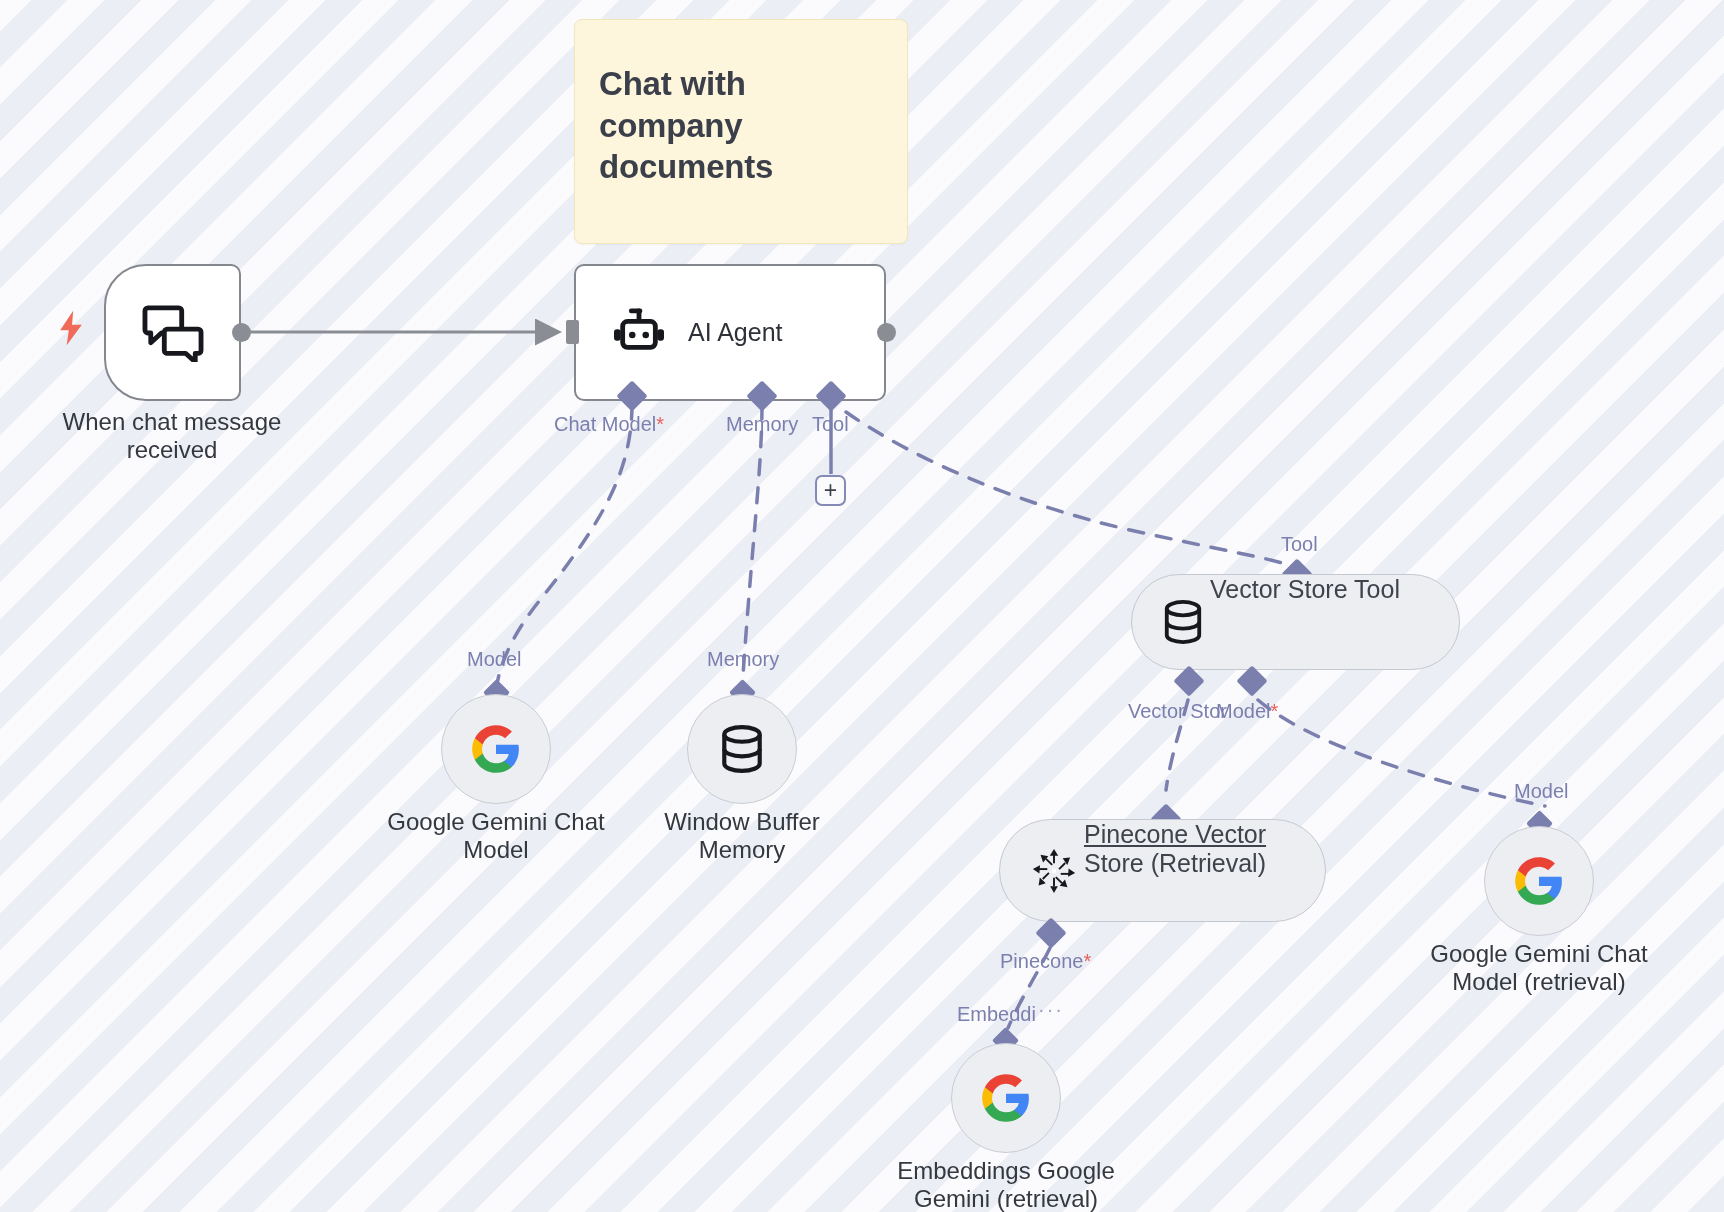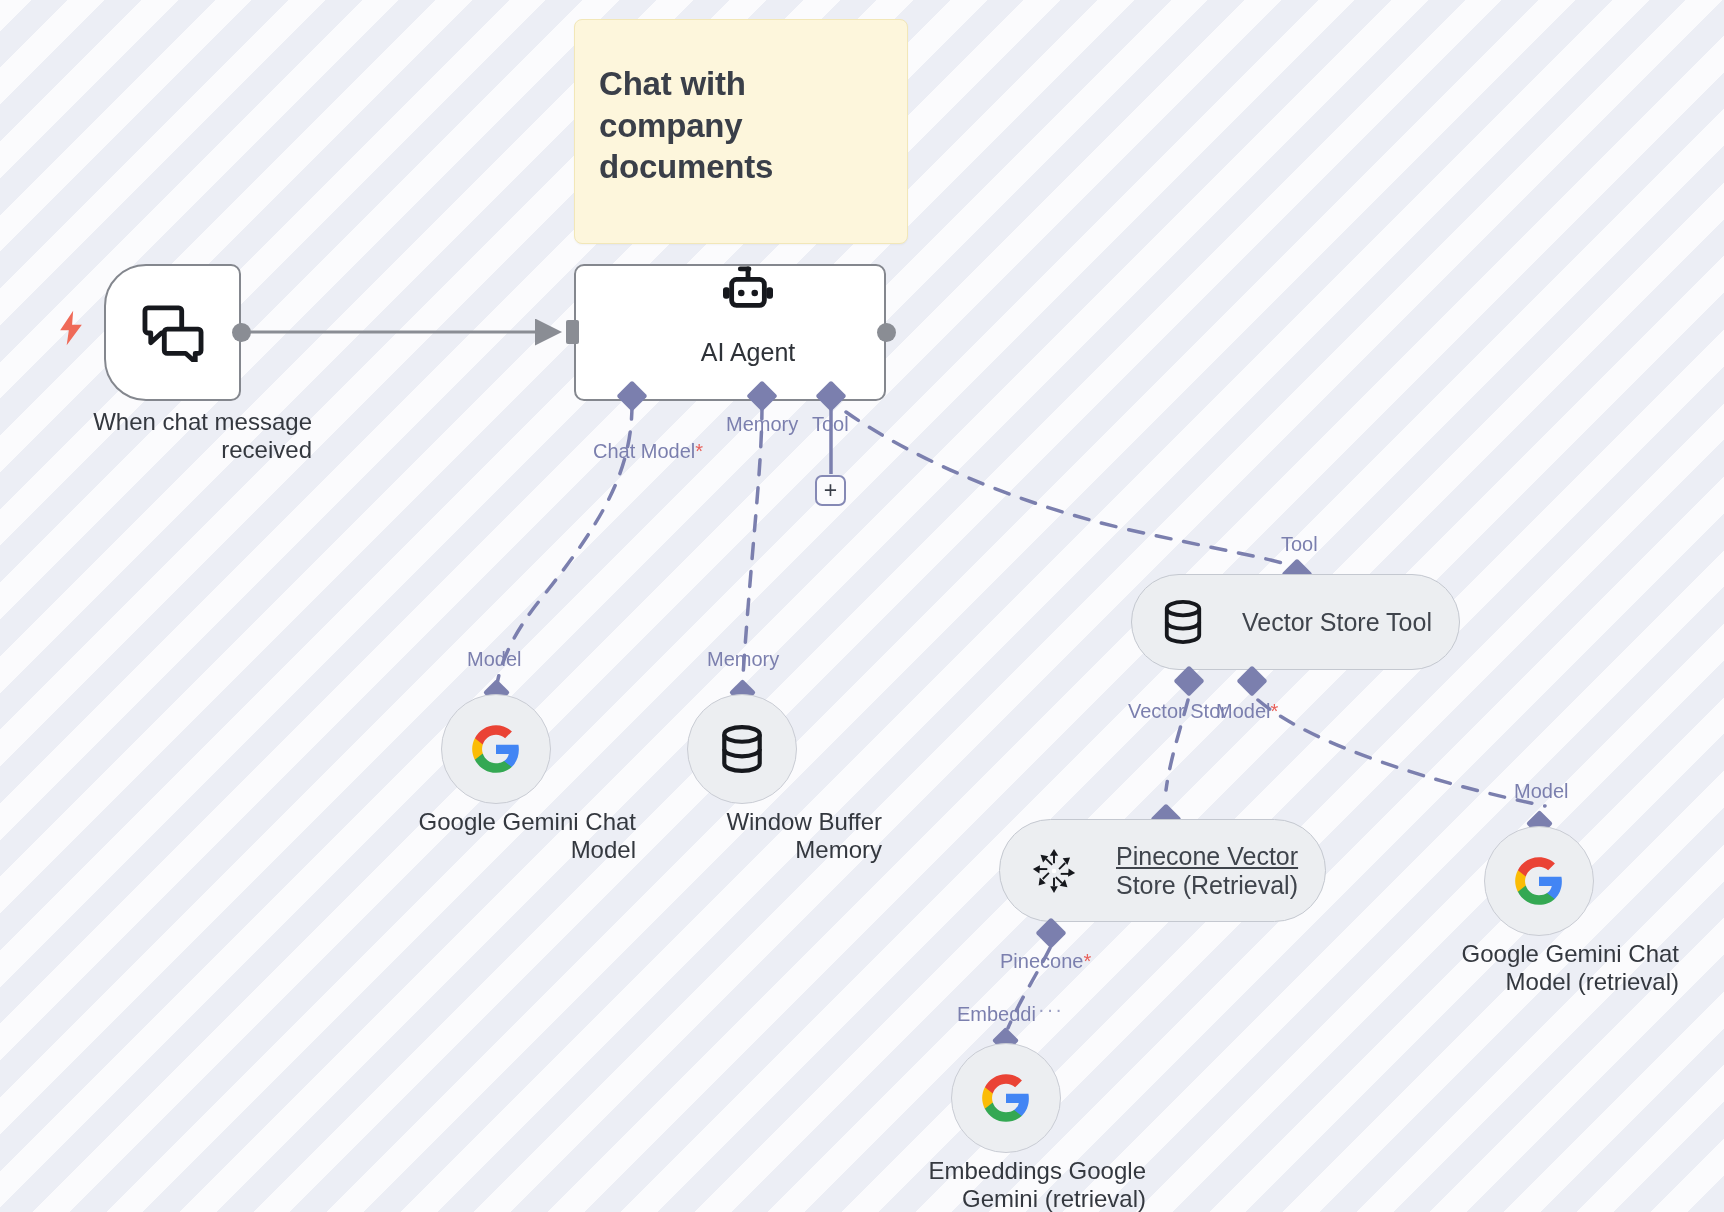--- a/index.html
+++ b/index.html
@@ -70,23 +70,22 @@
     white-space: nowrap;
   }
 
   
   .subnode-pill {
     position: absolute;
     background: #eceef1;
     border: 1px solid #c4c8d0;
     border-radius: 999px;
     display: flex;
-    align-items: center;
     padding-left: 30px;
-    gap: 38px;
+    gap: 6px;
   }
   .subnode-pill-label {
     font-size: 25px;
     color: #3f444c;
     line-height: 1.16;
   }
 
   
   .subnode-circle {
     position: absolute;
@@ -94,21 +93,21 @@
     border: 1px solid #c9ccd4;
     border-radius: 50%;
     display: flex;
     align-items: center;
     justify-content: center;
   }
 
   
   .node-caption {
     position: absolute;
-    text-align: right;
+    text-align: center;
     font-size: 24px;
     line-height: 1.16;
     color: #34383f;
   }
 
   
   .diamond {
     position: absolute;
     width: 22px;
     height: 22px;
@@ -229,39 +228,39 @@
         <path d="M26 26 h32 a3 3 0 0 1 3 3 v19 a3 3 0 0 1 -3 3 h-3 v9 l-10 -9 h-19 a3 3 0 0 1 -3 -3 v-19 a3 3 0 0 1 3 -3 z" fill="#ffffff" stroke="#16181d" stroke-width="5" stroke-linejoin="round"></path>
       </svg>
     </span>
   </div>
   <div class="endpoint-dot" style="left:232px; top:323px;"></div>
   <div class="node-caption" style="left:32px; top:408px; width:280px;">
     <div>When chat message</div>
     <div>received</div>
   </div>
 
-  <div class="node node-main" style="left:574px; top:264px; width:312px; height:137px;flex-direction:column;">
+  <div class="node node-main" style="left:574px; top:264px; width:312px; height:137px;">
     <span class="icon-wrap">
       <svg width="54" height="50" viewBox="0 0 56 52" aria-hidden="true">
         <path d="M28 3 v9" stroke="#16181d" stroke-width="5" stroke-linecap="round" fill="none"></path>
         <path d="M20 3 h9" stroke="#16181d" stroke-width="5" stroke-linecap="round" fill="none"></path>
         <rect x="11" y="14" width="34" height="27" rx="5" fill="none" stroke="#16181d" stroke-width="5"></rect>
         <rect x="2" y="22" width="7" height="12" rx="3" fill="#16181d"></rect>
         <rect x="47" y="22" width="7" height="12" rx="3" fill="#16181d"></rect>
         <circle cx="21" cy="28" r="3.4" fill="#16181d"></circle>
         <circle cx="35" cy="28" r="3.4" fill="#16181d"></circle>
       </svg>
     </span>
     <span class="node-title-inline">AI Agent</span>
   </div>
   <div class="endpoint-square" style="left:566px; top:320px;"></div>
   <div class="endpoint-dot" style="left:877px; top:323px;"></div>
 
   <div class="diamond" style="left:621px; top:385px;"></div>
-  <div class="port-label" style="left:593px; top:413px;margin-top:27px;">
+  <div class="port-label" style="left:554px; top:413px;">
     <span>Chat Model</span><span class="req">*</span>
   </div>
 
   <div class="diamond" style="left:751px; top:385px;"></div>
   <div class="port-label" style="left:726px; top:413px;">Memory</div>
 
   <div class="diamond" style="left:820px; top:385px;"></div>
   <div class="port-label" style="left:812px; top:413px;">Tool</div>
 
   <div class="plus-btn" style="left:815px; top:475px;">+</div>

